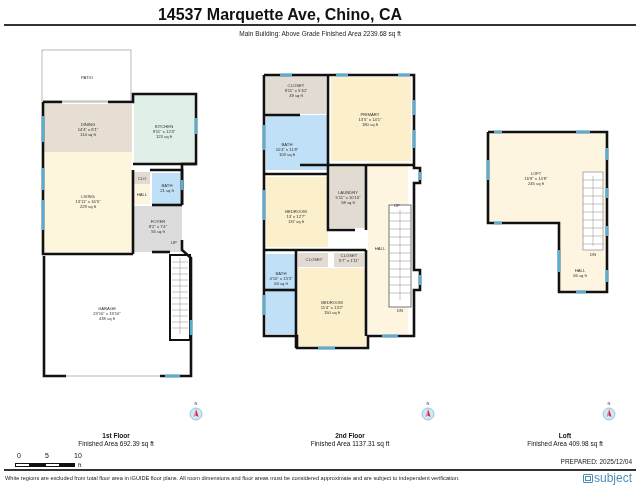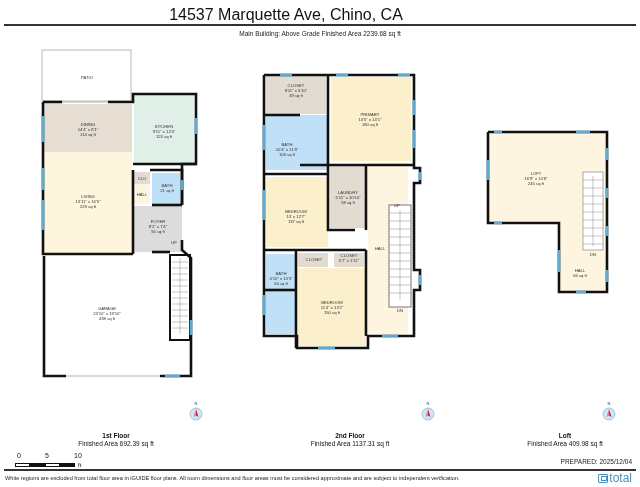--- a/index.html
+++ b/index.html
@@ -1,18 +1,18 @@
 <!DOCTYPE html>
 <html><head>
 <meta charset="utf-8">
 <style>
   * { box-sizing: border-box; margin: 0; padding: 0; }
   html, body { width: 640px; height: 487px; background: #ffffff; overflow: hidden; }
   body { position: relative; font-family: "Liberation Sans", sans-serif; color: #111; }
-  .title { position: absolute; left: 18px; top: 6px; width: 536px; text-align: center; font-size: 16px; font-weight: normal; color: #111; }
+  .title { position: absolute; left: 12px; top: 6px; width: 536px; text-align: center; font-size: 16px; font-weight: bold; color: #111; }
   .rule-top { position: absolute; left: 4px; top: 24px; width: 632px; height: 2px; background: #333; }
   .subtitle { position: absolute; left: 0; top: 30px; width: 640px; text-align: center; font-size: 6.5px; color: #222; }
   svg.plan { position: absolute; left: 0; top: 0; }
   .room-text { font-family: "Liberation Sans", sans-serif; font-size: 4.2px; fill: #333; text-anchor: middle; }
   .floor-label { position: absolute; text-align: center; font-size: 6.5px; color: #111; }
   .floor-label .name { font-weight: bold; display: block; }
   .floor-label .area { display: block; margin-top: 1px; }
   .scale { position: absolute; left: 15px; top: 452px; font-size: 7px; color: #111; }
   .scale .nums { position: relative; height: 9px; width: 90px; }
   .scale .nums span { position: absolute; top: 0; }
@@ -296,14 +296,14 @@
       <div class="seg black"></div>
     <span class="unit">ft</span>
   </div>
 </div>
 
 <div class="prepared">PREPARED: 2025/12/04</div>
 <div class="rule-bottom"></div>
 <div class="disclaimer">White regions are excluded from total floor area in iGUIDE floor plans. All room dimensions and floor areas must be considered approximate and are subject to independent verification.</div>
 <div class="logo">
   <span class="box"></span>
-  <span>total</span>
+  <span>subject</span>
 </div>
 
 </body></html>

